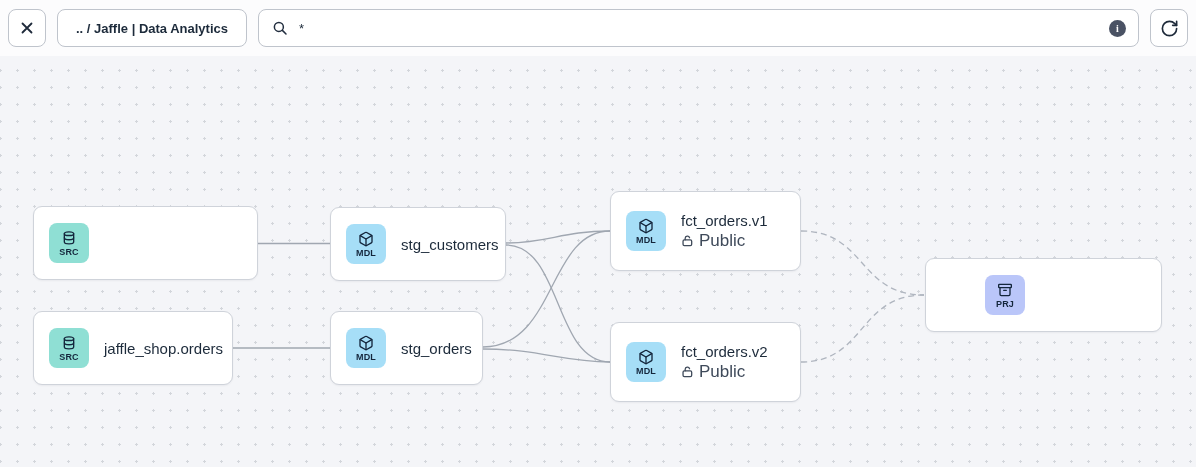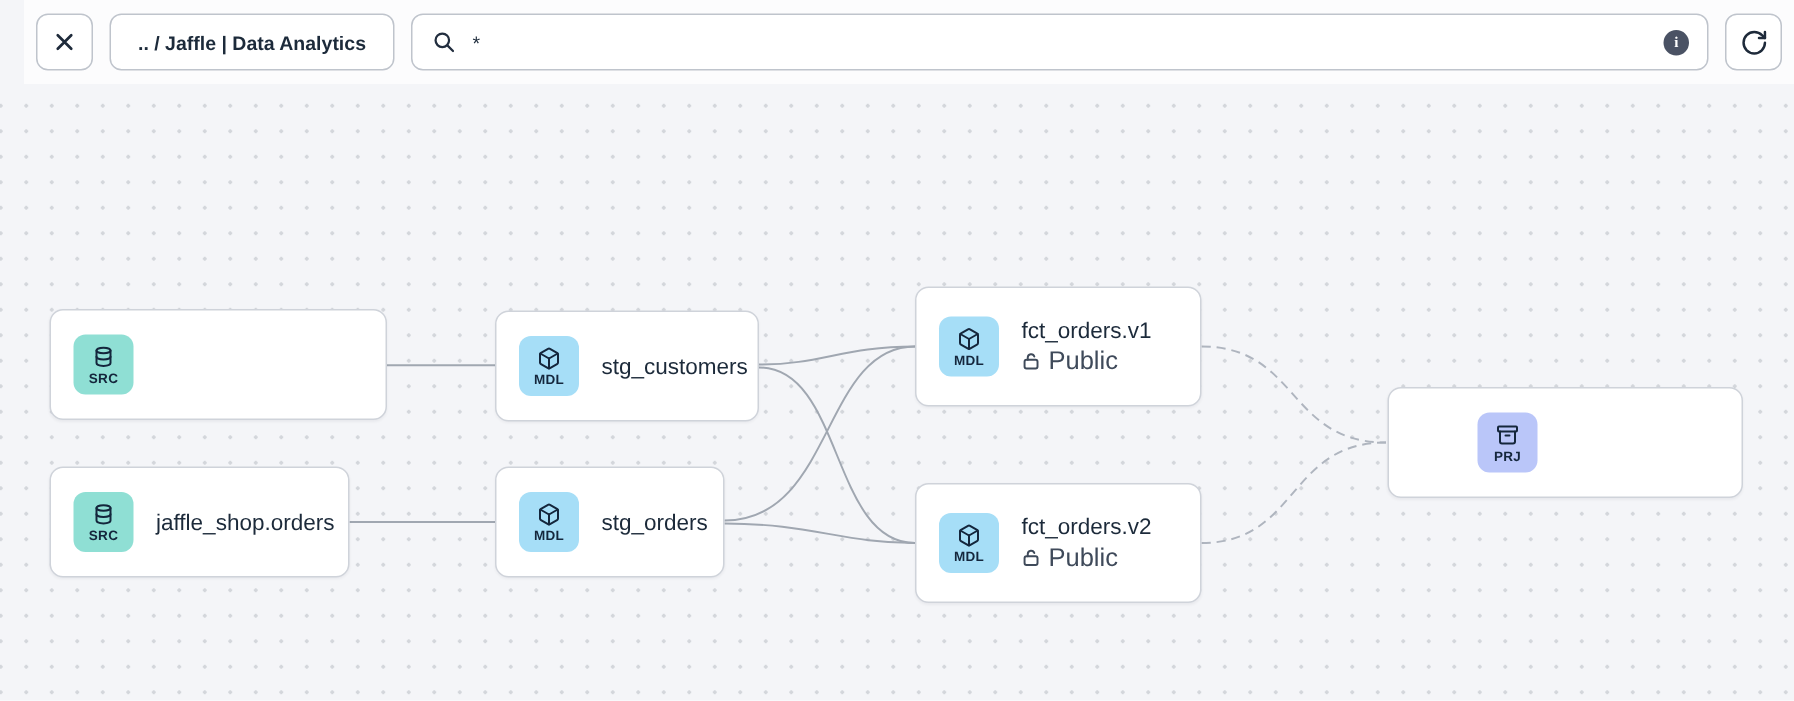--- a/index.html
+++ b/index.html
@@ -3,21 +3,21 @@
 <meta charset="utf-8">
 <style>
   html,body{margin:0;padding:0;}
   body{font-family:"Liberation Sans","DejaVu Sans",sans-serif;}
   .stage{position:relative;width:1196px;height:467px;overflow:hidden;background:var(--canvas-bg,#f4f5f8);}
   
   .dots{position:absolute;left:0;right:0;top:56px;bottom:0;
     background-image:radial-gradient(circle,#d3d6db 1.1px,transparent 1.3px);
     background-size:17px 17px;background-position:9px 6px;}
   
-  .topbar{position:absolute;top:0;left:16px;right:0;height:56px;background:#fcfcfd;
+  .topbar{position:absolute;top:0;left:0;right:0;height:56px;background:#fcfcfd;
     display:flex;align-items:center;gap:11px;padding:12px 8px;box-sizing:border-box;z-index:30;}
   .tb-btn{display:flex;align-items:center;justify-content:center;height:38px;background:#fff;
     border:1px solid #bfc4cc;border-radius:8px;cursor:pointer;box-sizing:border-box;}
   .tb-square{width:38px;flex:0 0 38px;}
   .tb-breadcrumb{padding:0 18px;font-size:13px;font-weight:700;color:#1c2a3a;white-space:nowrap;}
   .searchbar{flex:1;display:flex;align-items:center;height:38px;background:#fff;border:1px solid #bfc4cc;
     border-radius:8px;padding:0 12px;box-sizing:border-box;gap:10px;}
   .searchbar input{flex:1;border:none;outline:none;background:transparent;font-size:13px;
     color:#1c2a3a;font-family:inherit;padding:0;}
   .info-dot{width:17px;height:17px;border-radius:50%;background:#4a5264;color:#fff;display:flex;

